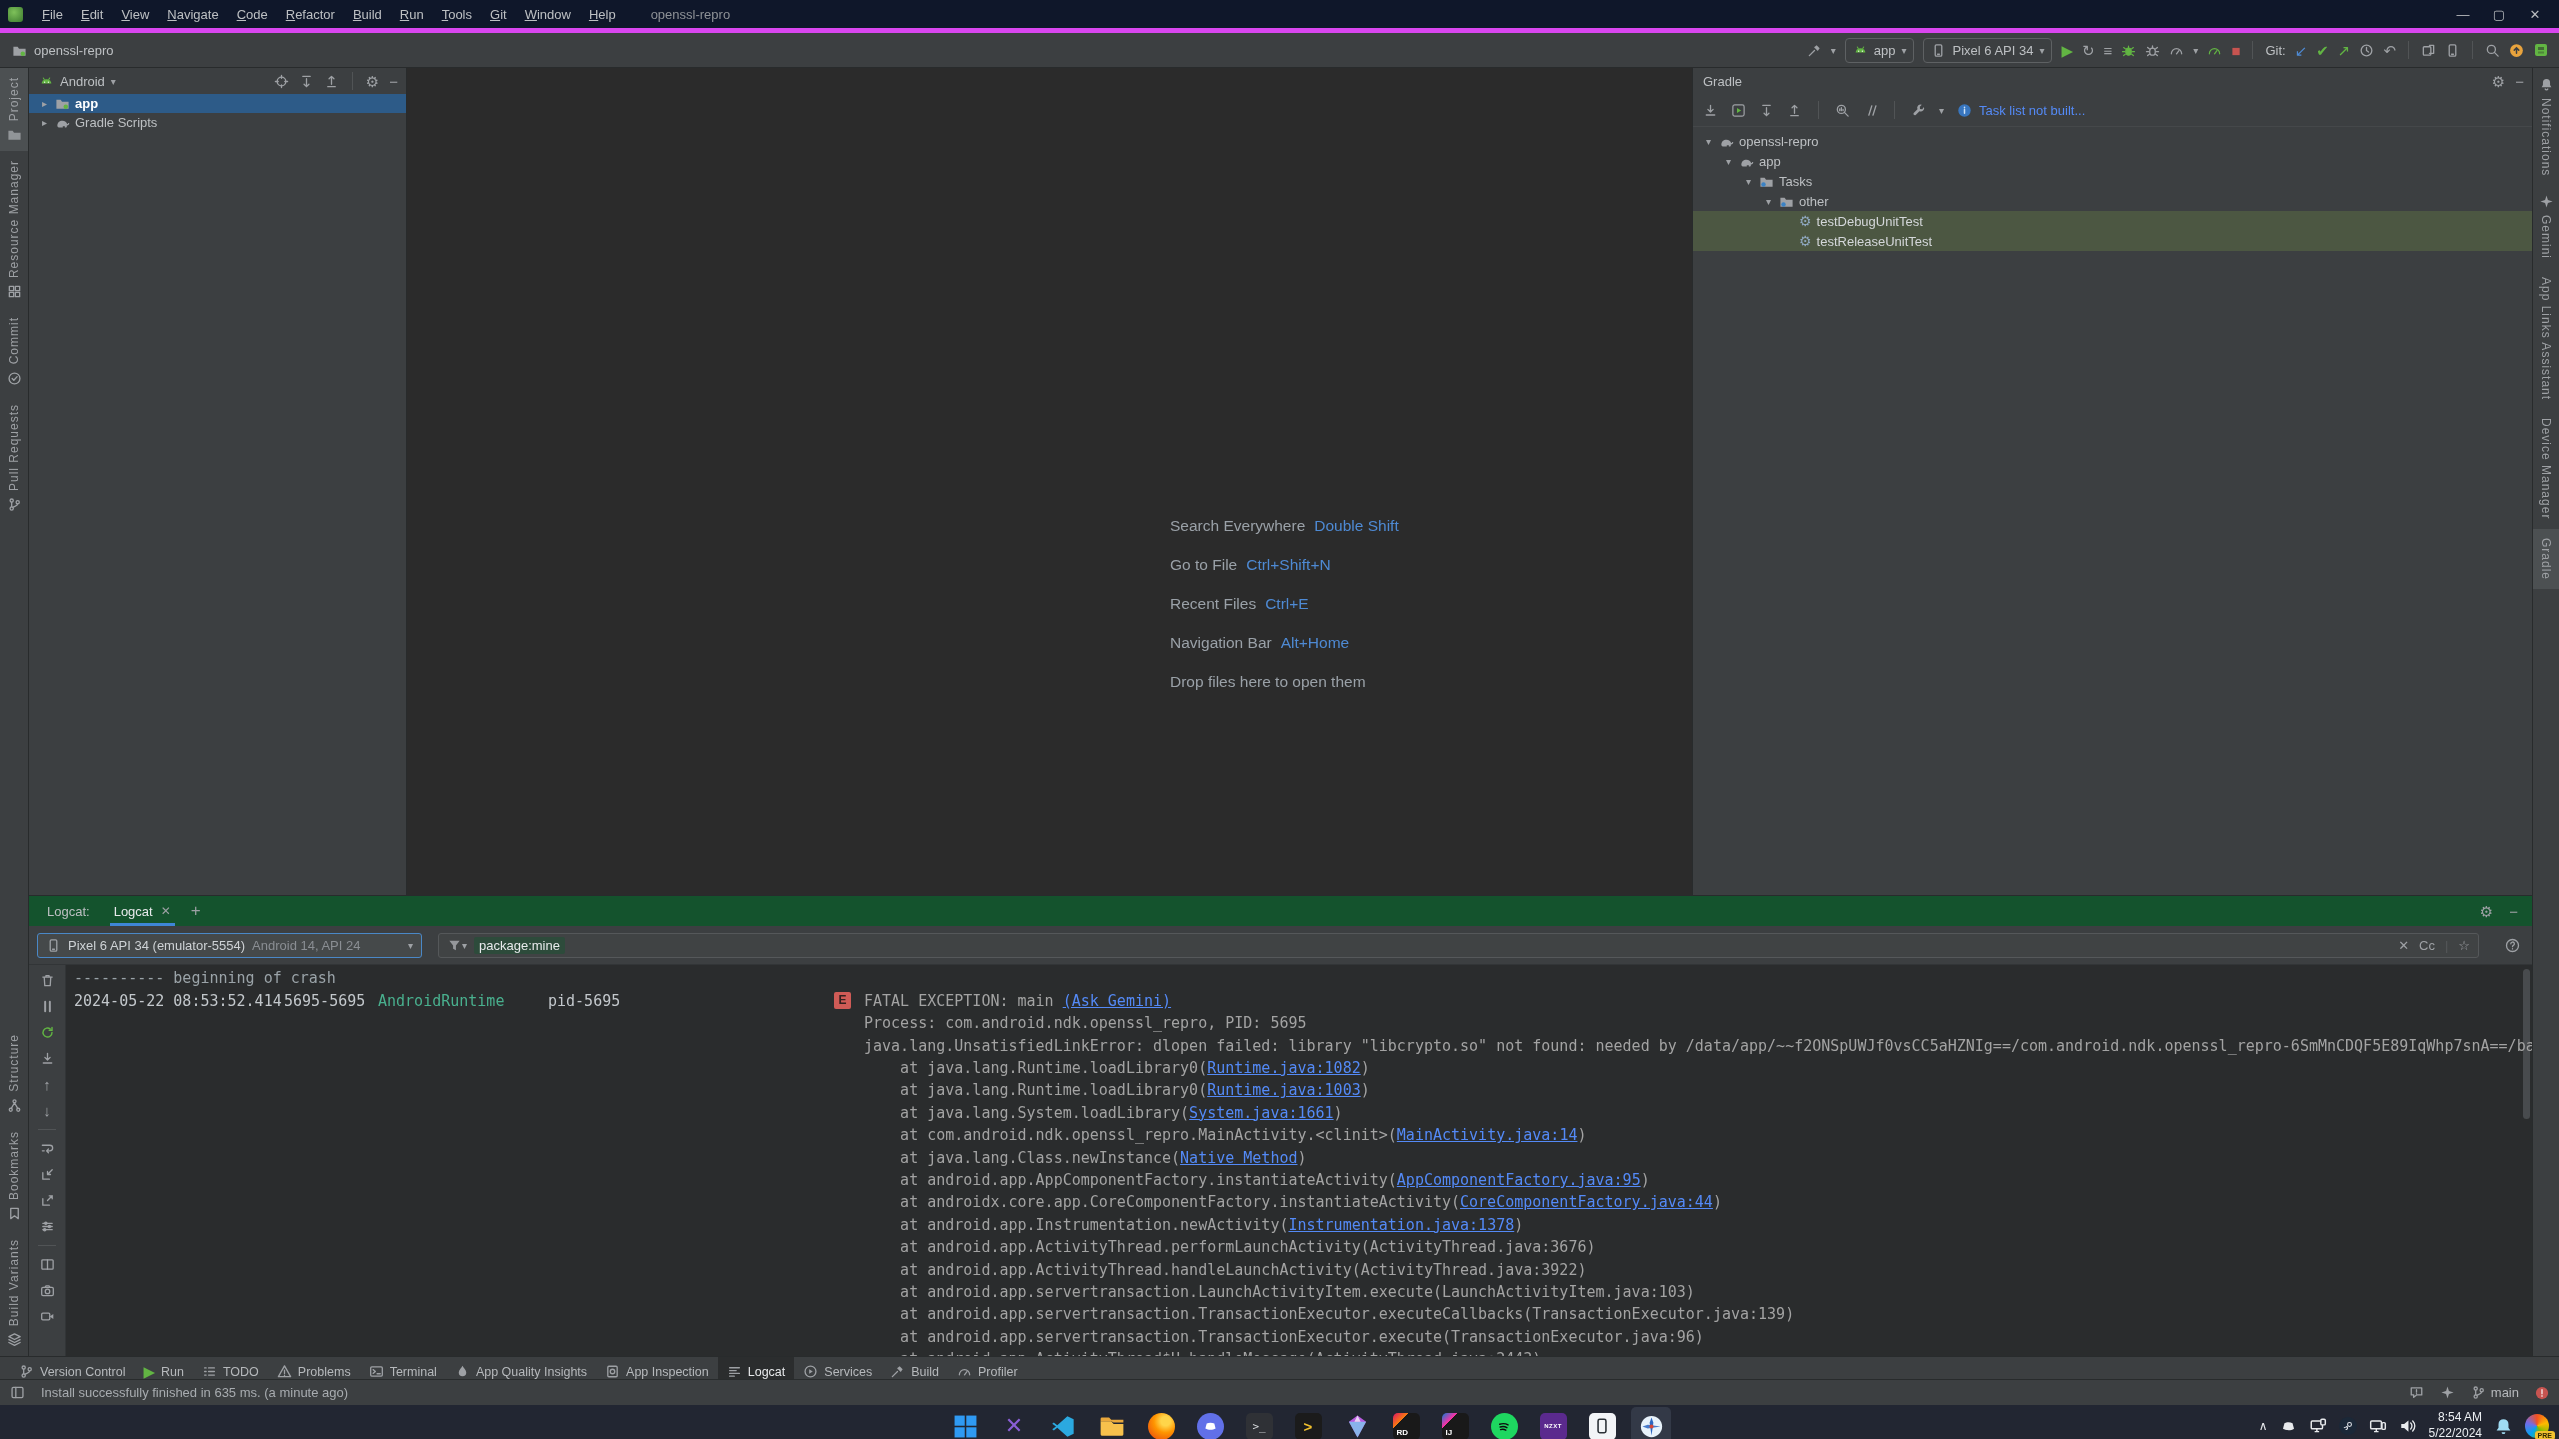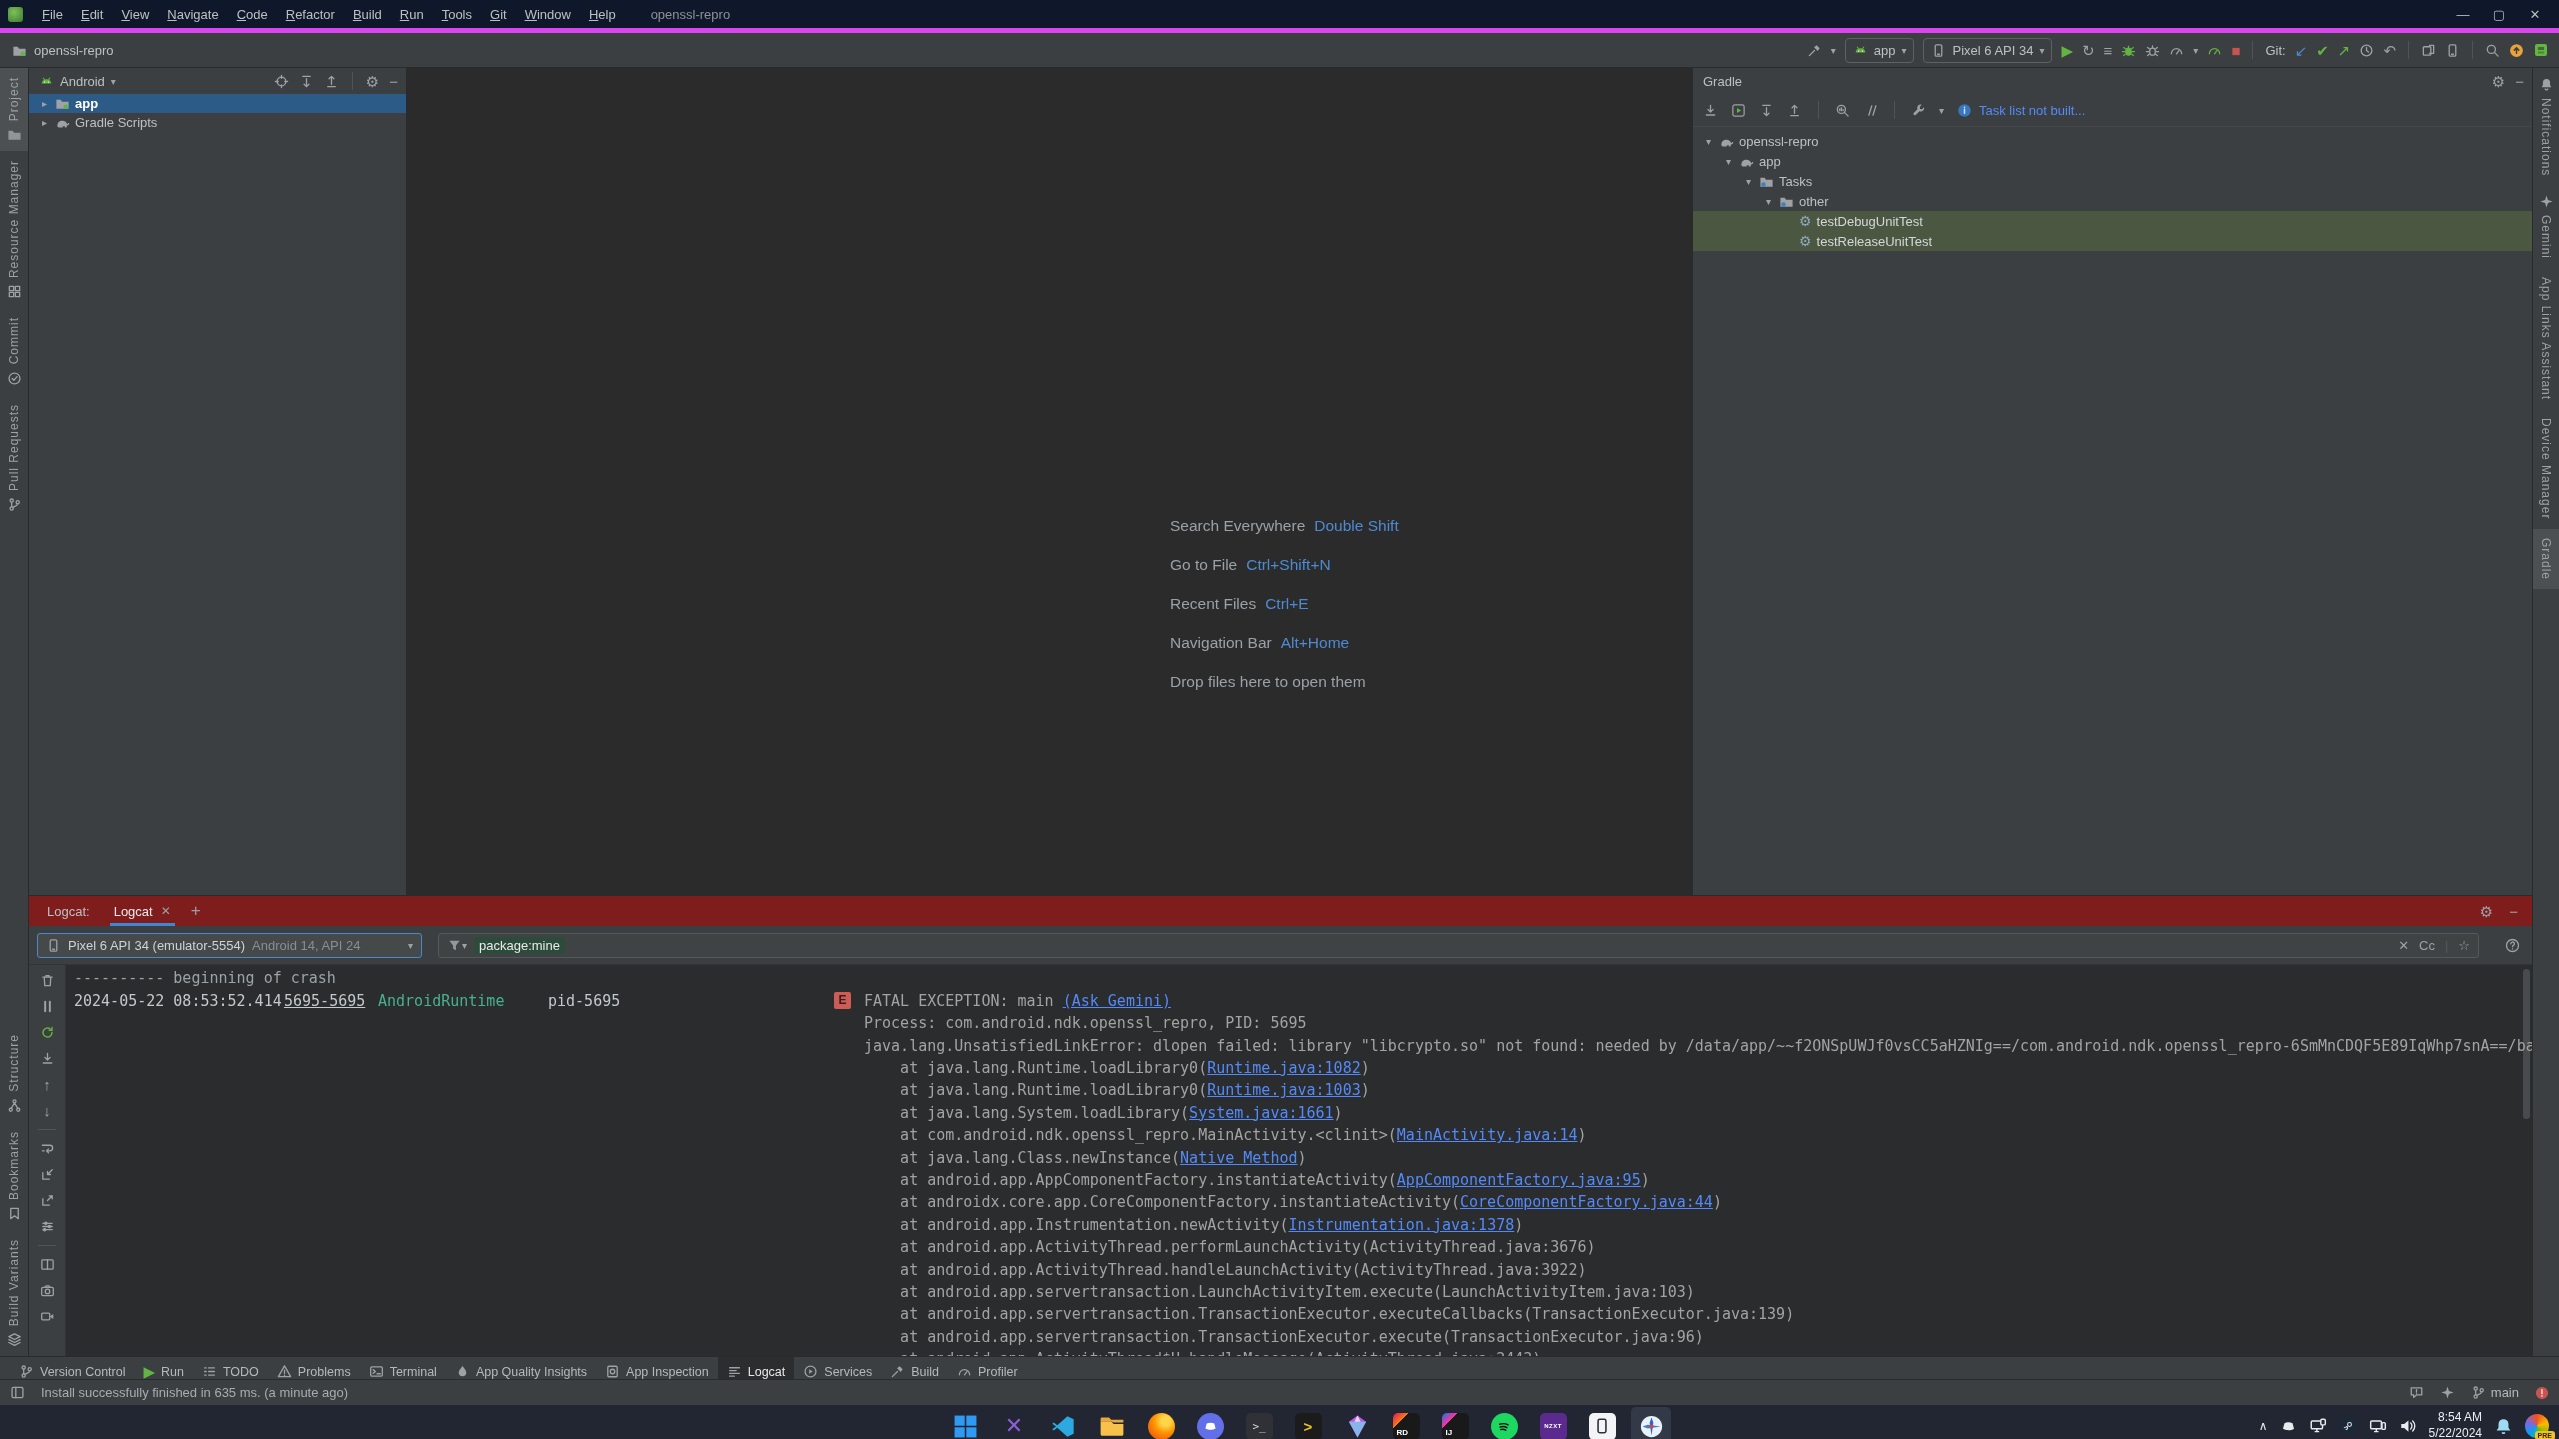--- a/index.html
+++ b/index.html
@@ -49,21 +49,21 @@
   .short-keys{color:#4e8ad4;margin-left:9px}
   .drop-hint{color:#9aa1a8;line-height:23px}
   
   .gradle-panel{width:839px;background:#3c3f41;border-left:1px solid #282b2c;flex:none;display:flex;flex-direction:column}
   .gradle-tools{height:32px;display:flex;align-items:center;gap:13px;padding-left:10px;border-bottom:1px solid #45484a}
   .gradle-notice{display:flex;align-items:center;gap:7px;font-size:13px;color:#548af7}
   .gtree-row{height:20px;display:flex;align-items:center;gap:5px;font-size:13px;color:#bdc0c3}
   .gtree-row.sel{background:#4c5742;color:#d4d7da}
   
   .logcat{height:460px;display:flex;flex-direction:column;border-top:1px solid #282b2c;min-height:0}
-  .lc-tabs{height:30px;background:#7f1d1d;display:flex;align-items:center;position:relative;flex:none}
+  .lc-tabs{height:30px;background:#14532d;display:flex;align-items:center;position:relative;flex:none}
   .lc-tabs-label{font-size:13px;color:#bdc0c3;margin-left:18px}
   .lc-tab{display:flex;align-items:center;gap:8px;margin-left:20px;height:100%;border-bottom:3px solid #3e86d6;box-sizing:border-box;padding:3px 4px 0;font-size:13px;color:#e8eaec}
   .lc-tab .x{color:#9ea1a5;font-size:12px}
   .lc-plus{color:#9ea1a5;font-size:17px;margin-left:16px}
   .lc-tabs-right{position:absolute;right:14px;display:flex;gap:16px;align-items:center}
   .lc-toolbar{height:38px;background:#3c3f41;border-bottom:1px solid #323537;display:flex;align-items:center;flex:none}
   .device-combo{margin-left:8px;width:385px;height:25px;background:#45494a;border:1.5px solid #4a88c7;border-radius:3px;display:flex;align-items:center;gap:7px;padding:0 8px;box-sizing:border-box;position:relative}
   .device-name{font-size:13px;color:#ced2d5;white-space:nowrap}
   .device-detail{font-size:13px;color:#8a8e93;white-space:nowrap}
   .device-combo .chev{position:absolute;right:8px}
@@ -626,21 +626,21 @@
               <svg viewBox="0 0 16 16" width="15" height="15" fill="none" stroke="currentColor" stroke-width="1.4" stroke-linecap="round" stroke-linejoin="round">
                 <rect x="1.8" y="4.4" width="8.6" height="7.2" rx="1.2"></rect>
                 <path d="M10.4 8l3.8-2.6v5.2z" fill="currentColor" stroke="none"></path>
               </svg>
             </span>
           </div>
         <div class="log-area">
           <div class="log-scroll"></div>
         <span class="log-abs lg-dim" style="left: 8px; top: 4px;">---------- beginning of crash</span>
             <span class="log-abs lg-ts" style="left: 8px; top: 26.4px;">2024-05-22 08:53:52.414</span>
-            <span class="log-abs lg-ts" style="left: 218px; top: 26.4px; text-decoration: underline;">5695-5695</span>
+            <span class="log-abs lg-ts" style="left: 218px; top: 26.4px;">5695-5695</span>
             <span class="log-abs lg-tag" style="left: 312px; top: 26.4px;">AndroidRuntime</span>
             <span class="log-abs lg-ts" style="left: 482px; top: 26.4px;">pid-5695</span>
             <span class="e-badge" style="left: 768px; top: 26.4px;">E</span>
             <span class="log-abs" style="left: 798px; top: 26.4px;"><span class="lg-err">FATAL EXCEPTION: main </span><span class="lg-link">(Ask Gemini)</span></span>
             <span class="log-abs" style="left: 798px; top: 48.8px;"><span class="lg-err">Process: com.android.ndk.openssl_repro, PID: 5695</span></span>
             <span class="log-abs" style="left: 798px; top: 71.2px;"><span class="lg-err">java.lang.UnsatisfiedLinkError: dlopen failed: library "libcrypto.so" not found: needed by /data/app/~~f2ONSpUWJf0vsCC5aHZNIg==/com.android.ndk.openssl_repro-6SmMnCDQF5E89IqWhp7snA==/base.apk!/lib/x86_64/libope</span></span>
             <span class="log-abs" style="left: 798px; top: 93.6px;"><span class="lg-err">    at java.lang.Runtime.loadLibrary0(</span><span class="lg-link">Runtime.java:1082</span><span class="lg-err">)</span></span>
             <span class="log-abs" style="left: 798px; top: 116px;"><span class="lg-err">    at java.lang.Runtime.loadLibrary0(</span><span class="lg-link">Runtime.java:1003</span><span class="lg-err">)</span></span>
             <span class="log-abs" style="left: 798px; top: 138.4px;"><span class="lg-err">    at java.lang.System.loadLibrary(</span><span class="lg-link">System.java:1661</span><span class="lg-err">)</span></span>
             <span class="log-abs" style="left: 798px; top: 160.8px;"><span class="lg-err">    at com.android.ndk.openssl_repro.MainActivity.&lt;clinit&gt;(</span><span class="lg-link">MainActivity.java:14</span><span class="lg-err">)</span></span>

